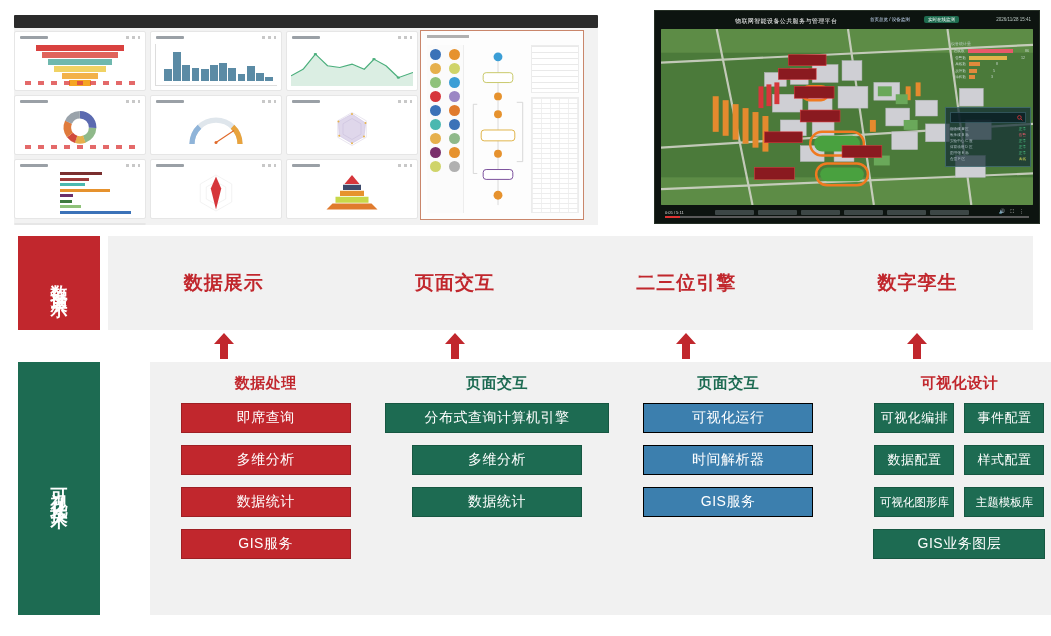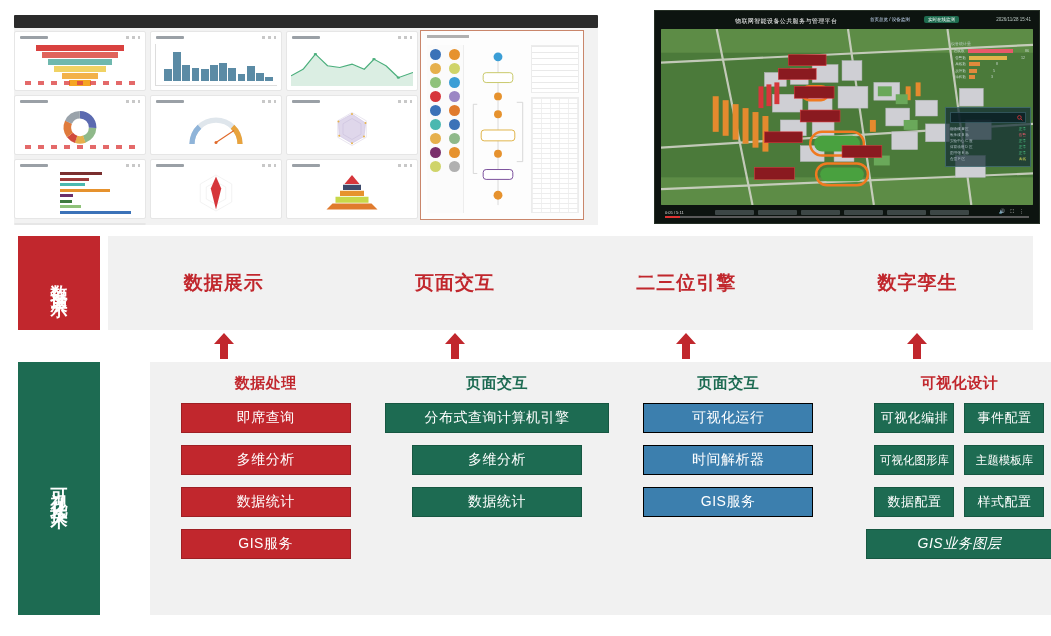--- a/index.html
+++ b/index.html
@@ -104,21 +104,21 @@
   .boxes{margin-top:10px;width:100%;display:flex;flex-direction:column;align-items:center;gap:12px;}
   .box{width:170px;height:30px;display:flex;align-items:center;justify-content:center;
        color:#fff;font-size:14px;letter-spacing:.5px;box-sizing:border-box;}
   .box.red{background:#C1272D;border:1px solid #9e1f24;text-align:center;}
   .box.green{background:#1D6B52;border:1px solid #175742;}
   .box.blue{background:#3C7FAE;border:1px solid #000000;}
   .box.wide{width:224px;}
   .pair{display:flex;gap:10px;}
   .box.half{width:80px;font-size:13px;}
   .box.half.long{font-size:11.5px;letter-spacing:0;}
-  .box.fullpair{width:186px;font-style:italic;}
+  .box.fullpair{width:172px;}
 </style>
 </head>
 <body>
 
 <div class="showcase">
 
   <div class="bi-shot">
     <div class="bi-topbar"></div>
     <div class="bi-body">
       <div class="bi-grid">
@@ -576,26 +576,26 @@
       </div>
 
       <div class="col">
         <div class="sub-head sub-red">可视化设计</div>
         <div class="boxes">
           <div class="pair">
             <div class="box green half">可视化编排</div>
             <div class="box green half">事件配置</div>
           </div>
           <div class="pair">
+            <div class="box green half">数据配置</div>
+            <div class="box green half">样式配置</div>
+          </div>
+          <div class="pair">
             <div class="box green half long">可视化图形库</div>
             <div class="box green half long">主题模板库</div>
           </div>
-          <div class="pair">
-            <div class="box green half">数据配置</div>
-            <div class="box green half">样式配置</div>
-          </div>
           <div class="box green fullpair">GIS业务图层</div>
         </div>
       </div>
 
     </div>
   </div>
 </div>
 
 </body></html>

